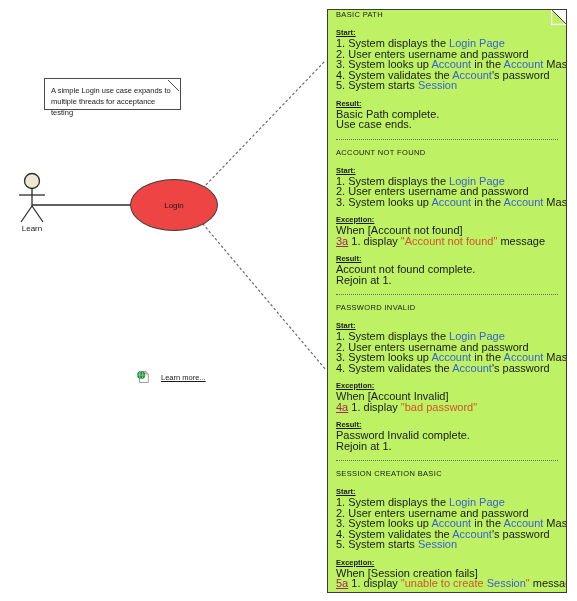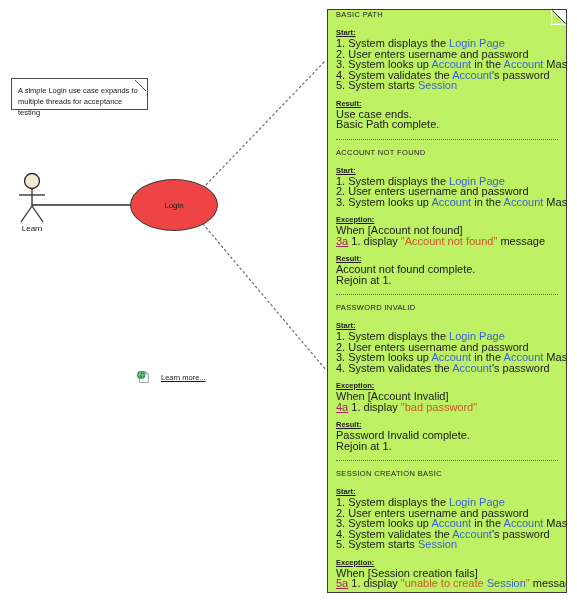--- a/index.html
+++ b/index.html
@@ -29,21 +29,21 @@
     position: absolute;
     left: 0; top: 0;
     width: 577px;
     height: 601px;
     pointer-events: none;
   }
 
   
   #comment-note {
     position: absolute;
-    left: 11px;
+    left: 44px;
     top: 78px;
     width: 137px;
     height: 32px;
     background: #ffffff;
     border: 1px solid #4a4a4a;
     box-sizing: border-box;
     padding: 6px 8px 0 6px;
     font-size: 7.5px;
     line-height: 11px;
     color: #1a1a1a;
@@ -239,22 +239,22 @@
         <div class="spec-section">
           <div class="spec-title">BASIC PATH</div>
           <div class="spec-subhead">Start:</div>
           <div class="spec-line"><span>1. System displays the </span><span class="term">Login Page</span></div>
           <div class="spec-line"><span>2. User enters username and password</span></div>
           <div class="spec-line"><span>3. System looks up </span><span class="term">Account</span><span> in the </span><span class="term">Account</span><span> Master List</span></div>
           <div class="spec-line"><span>4. System validates the </span><span class="term">Account</span><span>'s password</span></div>
           <div class="spec-line"><span>5. System starts </span><span class="term">Session</span></div>
           <div class="spec-gap"></div>
           <div class="spec-subhead">Result:</div>
+          <div class="spec-line"><span>Basic Path complete.</span></div>
           <div class="spec-line"><span>Use case ends.</span></div>
-          <div class="spec-line"><span>Basic Path complete.</span></div>
         </div>
         <hr class="spec-sep">
         <div class="spec-section">
           <div class="spec-title">ACCOUNT NOT FOUND</div>
           <div class="spec-subhead">Start:</div>
           <div class="spec-line"><span>1. System displays the </span><span class="term">Login Page</span></div>
           <div class="spec-line"><span>2. User enters username and password</span></div>
           <div class="spec-line"><span>3. System looks up </span><span class="term">Account</span><span> in the </span><span class="term">Account</span><span> Master List</span></div>
           <div class="spec-gap"></div>
           <div class="spec-subhead">Exception:</div>

